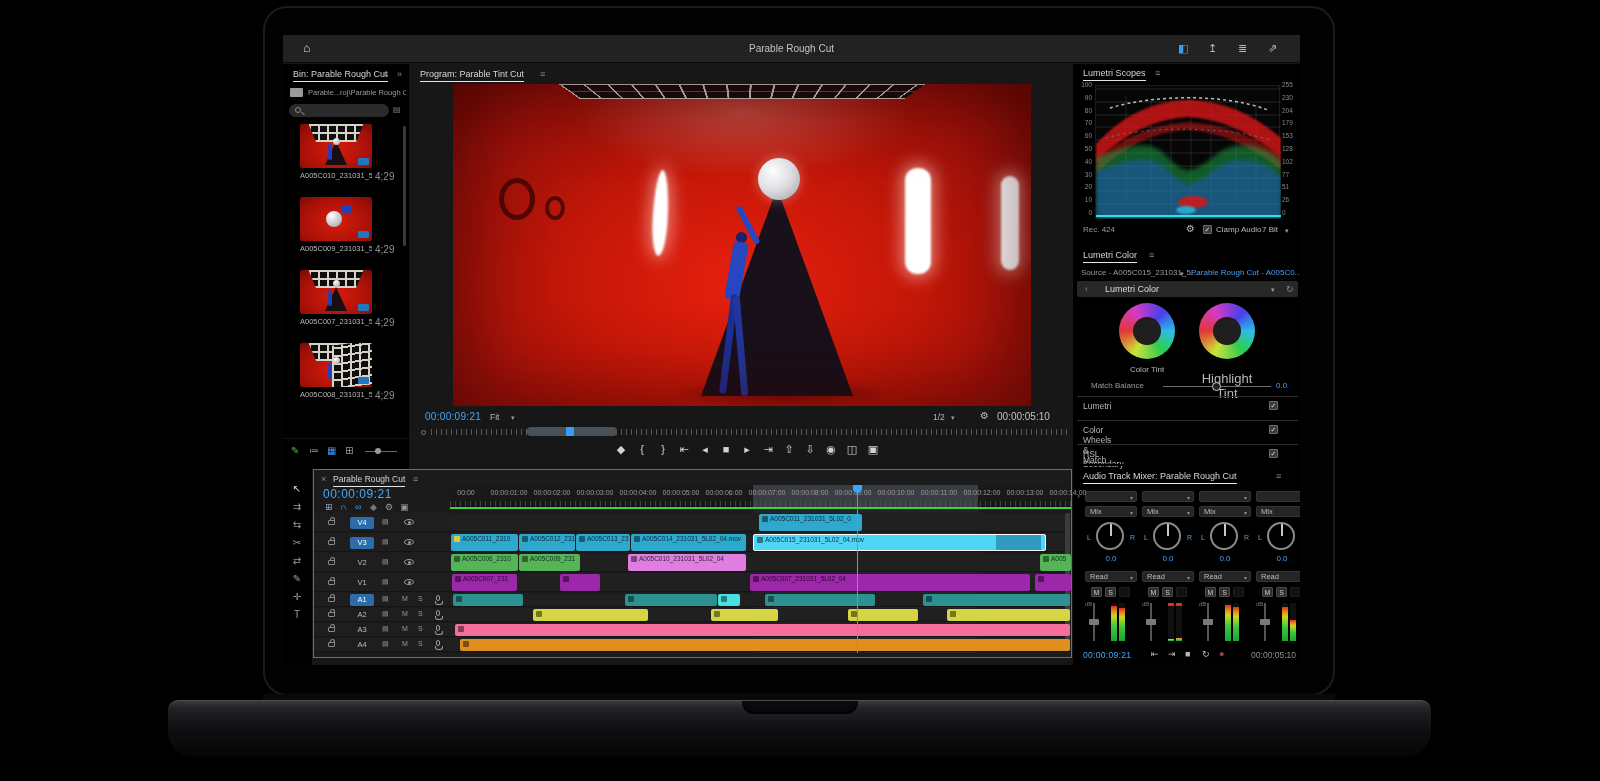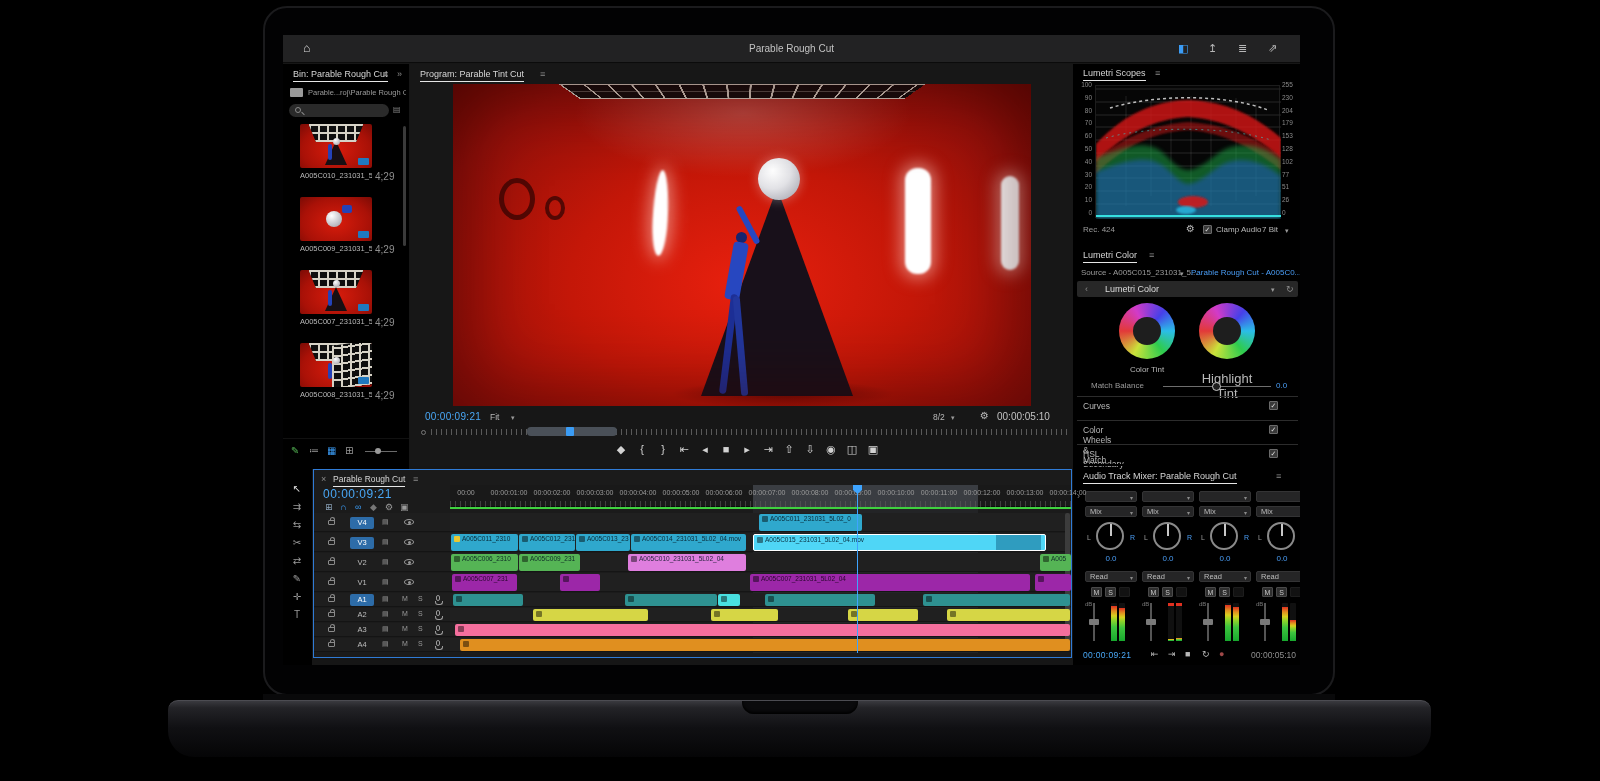--- a/index.html
+++ b/index.html
@@ -206,21 +206,21 @@
       <div class="figpart" style="left:292px;top:120px;width:6px;height:42px;transform:rotate(-28deg);"></div>
       <div style="left:283px;top:148px;width:11px;height:11px;border-radius:50%;background:#16246e;"></div>
       <div class="figpart" style="left:276px;top:158px;width:15px;height:58px;transform:rotate(10deg);"></div>
       <div class="figpart" style="left:272px;top:210px;width:7px;height:100px;background:#1d2f96;transform:rotate(7deg);"></div>
       <div class="figpart" style="left:284px;top:212px;width:7px;height:100px;background:#22379e;transform:rotate(-5deg);"></div>
     </div>
 
     <div class="tc" style="left:142px;top:376px;">00:00:09:21</div>
     <div style="left:207px;top:377px;font-size:8.5px;color:#b8b8b8;">Fit</div>
     <div class="chev" style="left:228px;top:379px;">▾</div>
-    <div style="left:650px;top:377px;font-size:8.5px;color:#b8b8b8;">8/2</div>
+    <div style="left:650px;top:377px;font-size:8.5px;color:#b8b8b8;">1/2</div>
     <div class="chev" style="left:668px;top:379px;">▾</div>
     <div style="left:697px;top:375px;font-size:10px;color:#b8b8b8;">⚙</div>
     <div style="left:714px;top:376px;font-size:10px;color:#c2c2c2;">00:00:05:10</div>
     <div style="left:138px;top:395px;width:5px;height:5px;border:1px solid #777;border-radius:50%;"></div>
     <div class="ticks" style="left:148px;top:394px;width:640px;height:6px;"></div>
     <div style="left:244px;top:392px;width:90px;height:9px;background:#4a5058;border-radius:4px;"></div>
     <div style="left:283px;top:392px;width:8px;height:9px;background:#3b9cf5;border-radius:1px;"></div>
     <div id="program-transport" style="left:330px;top:406px;width:300px;height:20px;">
         <div class="tr-ic" style="position: absolute; left: 0px; top: 2px;">◆</div>
         <div class="tr-ic" style="position: absolute; left: 21px; top: 2px;">{</div>
@@ -336,21 +336,21 @@
         <div class="hole"></div>
       </div>
     <div style="left:836px;top:330px;width:56px;text-align:center;font-size:8px;color:#b8b8b8;">Color Tint</div>
     <div style="left:908px;top:336px;width:72px;text-align:center;font-size:13px;color:#b8b8b8;">Highlight Tint</div>
     <div style="left:808px;top:346px;font-size:8px;color:#9a9a9a;">Match Balance</div>
     <div style="left:880px;top:351px;width:108px;height:1px;background:#6e6e6e;"></div>
     <div style="left:929px;top:347px;width:9px;height:9px;border:1px solid #c8c8c8;border-radius:50%;background:#1e1e1e;"></div>
     <div style="left:993px;top:346px;font-size:8px;color:#4a9df5;">0.0</div>
     <div id="lumetri-sections">
         <div style="position: absolute; left: 794px; top: 361px; width: 221px; height: 1px; background: rgb(44, 44, 44);"></div>
-        <div style="position: absolute; left: 800px; top: 366px; font-size: 8.5px; color: rgb(184, 184, 184);">Curves</div>
+        <div style="position: absolute; left: 800px; top: 366px; font-size: 8.5px; color: rgb(184, 184, 184);">Lumetri</div>
         <div class="checkbox" style="position: absolute; left: 986px; top: 366px;">✓</div>
         <div style="position: absolute; left: 794px; top: 385px; width: 221px; height: 1px; background: rgb(44, 44, 44);"></div>
         <div style="position: absolute; left: 800px; top: 390px; font-size: 8.5px; color: rgb(184, 184, 184);">Color Wheels &amp; Match</div>
         <div class="checkbox" style="position: absolute; left: 986px; top: 390px;">✓</div>
         <div style="position: absolute; left: 794px; top: 409px; width: 221px; height: 1px; background: rgb(44, 44, 44);"></div>
         <div style="position: absolute; left: 800px; top: 414px; font-size: 8.5px; color: rgb(184, 184, 184);">HSL Secondary</div>
         <div class="checkbox" style="position: absolute; left: 986px; top: 414px;">✓</div>
       </div>
 
     <div style="left:792px;top:429px;width:225px;height:2px;background:#000;"></div>

